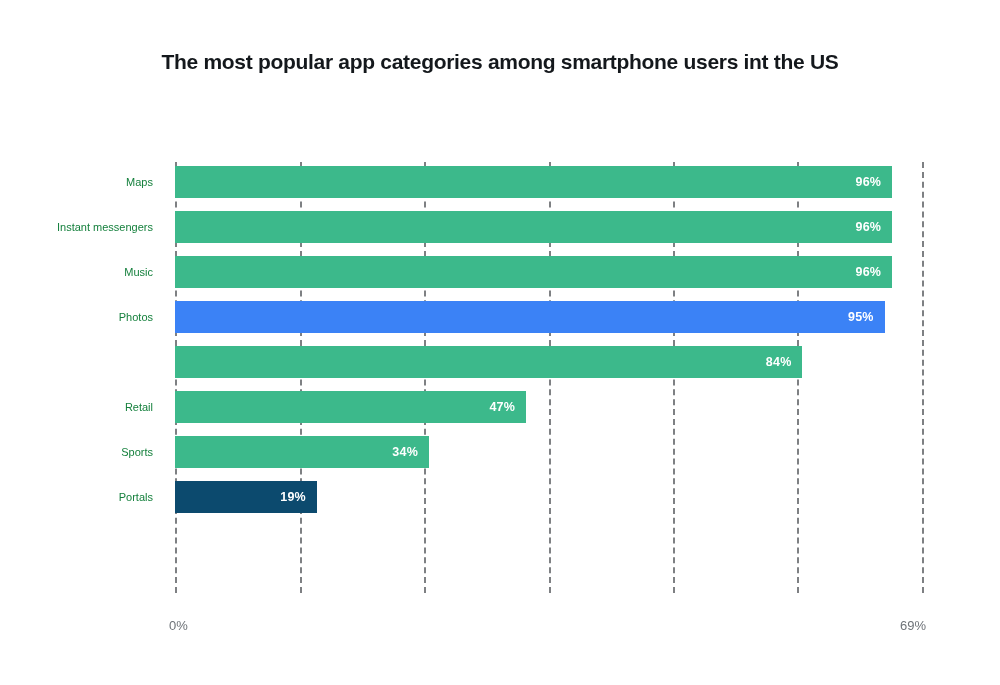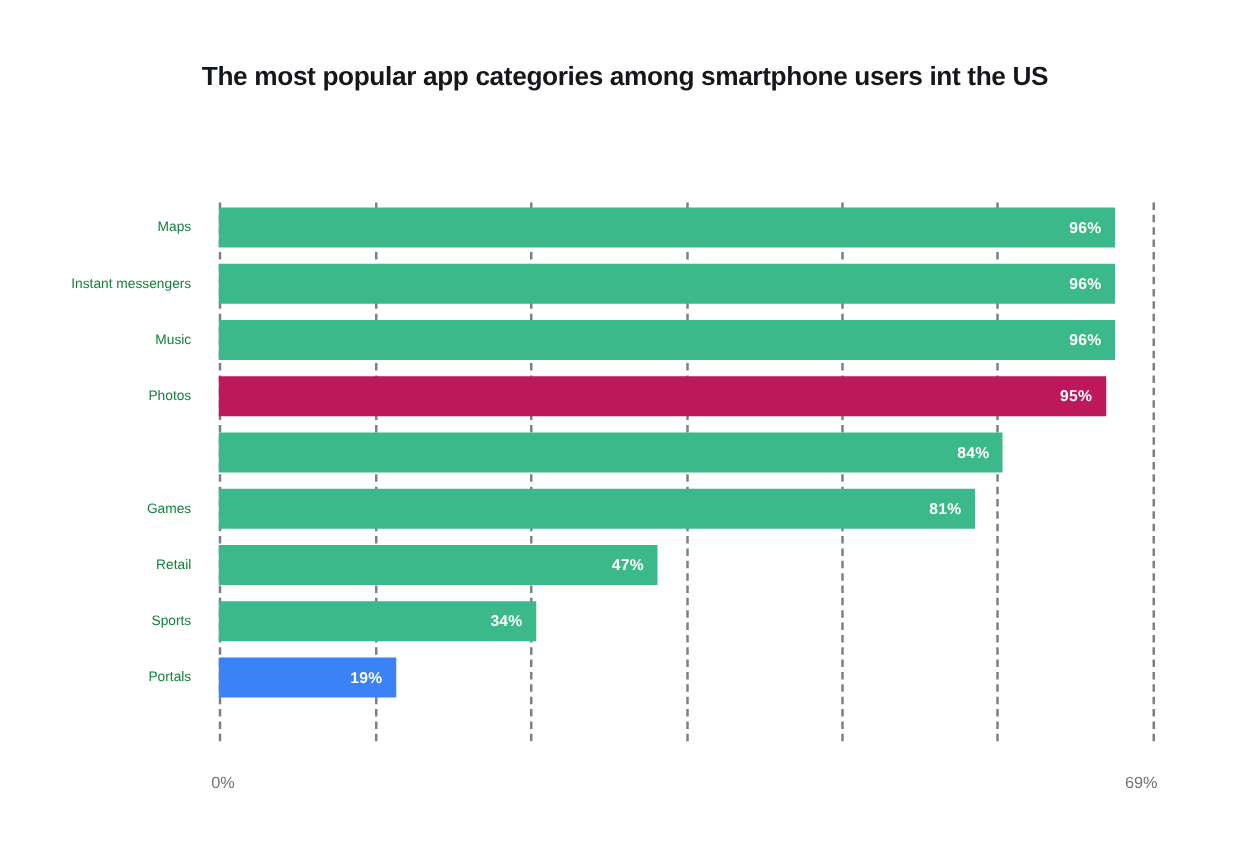--- a/index.html
+++ b/index.html
@@ -173,60 +173,52 @@
           <div class="cat-label">Music</div>
           <div class="bar-track">
             <div class="bar" style="width: 717.12px; background: rgb(60, 185, 139);">
               <span class="bar-value">96%</span>
             </div>
           </div>
         </div>
         <div class="row">
           <div class="cat-label">Photos</div>
           <div class="bar-track">
-            <div class="bar" style="width: 709.65px; background: #be185d;">
+            <div class="bar" style="width: 709.65px; background: #3b82f6;">
               <span class="bar-value">95%</span>
             </div>
           </div>
         </div>
         <div class="row">
           <div class="bar-track">
             <div class="bar" style="width: 627.48px; background: rgb(60, 185, 139); text-align: right;">
               <span class="bar-value">84%</span>
             </div>
           </div>
         </div>
         <div class="row">
-          <div class="cat-label">Games</div>
-          <div class="bar-track">
-            <div class="bar" style="width: 605.07px; background: rgb(60, 185, 139);">
-              <span class="bar-value">81%</span>
-            </div>
-          </div>
-        </div>
-        <div class="row">
           <div class="cat-label">Retail</div>
           <div class="bar-track">
             <div class="bar" style="width: 351.09px; background: rgb(60, 185, 139);">
               <span class="bar-value">47%</span>
             </div>
           </div>
         </div>
         <div class="row">
           <div class="cat-label">Sports</div>
           <div class="bar-track">
             <div class="bar" style="width: 253.98px; background: rgb(60, 185, 139);">
               <span class="bar-value">34%</span>
             </div>
           </div>
         </div>
         <div class="row">
           <div class="cat-label">Portals</div>
           <div class="bar-track">
-            <div class="bar" style="width: 141.93px; background: #3b82f6;">
+            <div class="bar" style="width: 141.93px; background: #0c4a6e;">
               <span class="bar-value">19%</span>
             </div>
           </div>
         </div>
       </div>
 
     <div class="axis-labels">
       <span class="axis-label start">0%</span>
       <span class="axis-label end">69%</span>
     </div>

